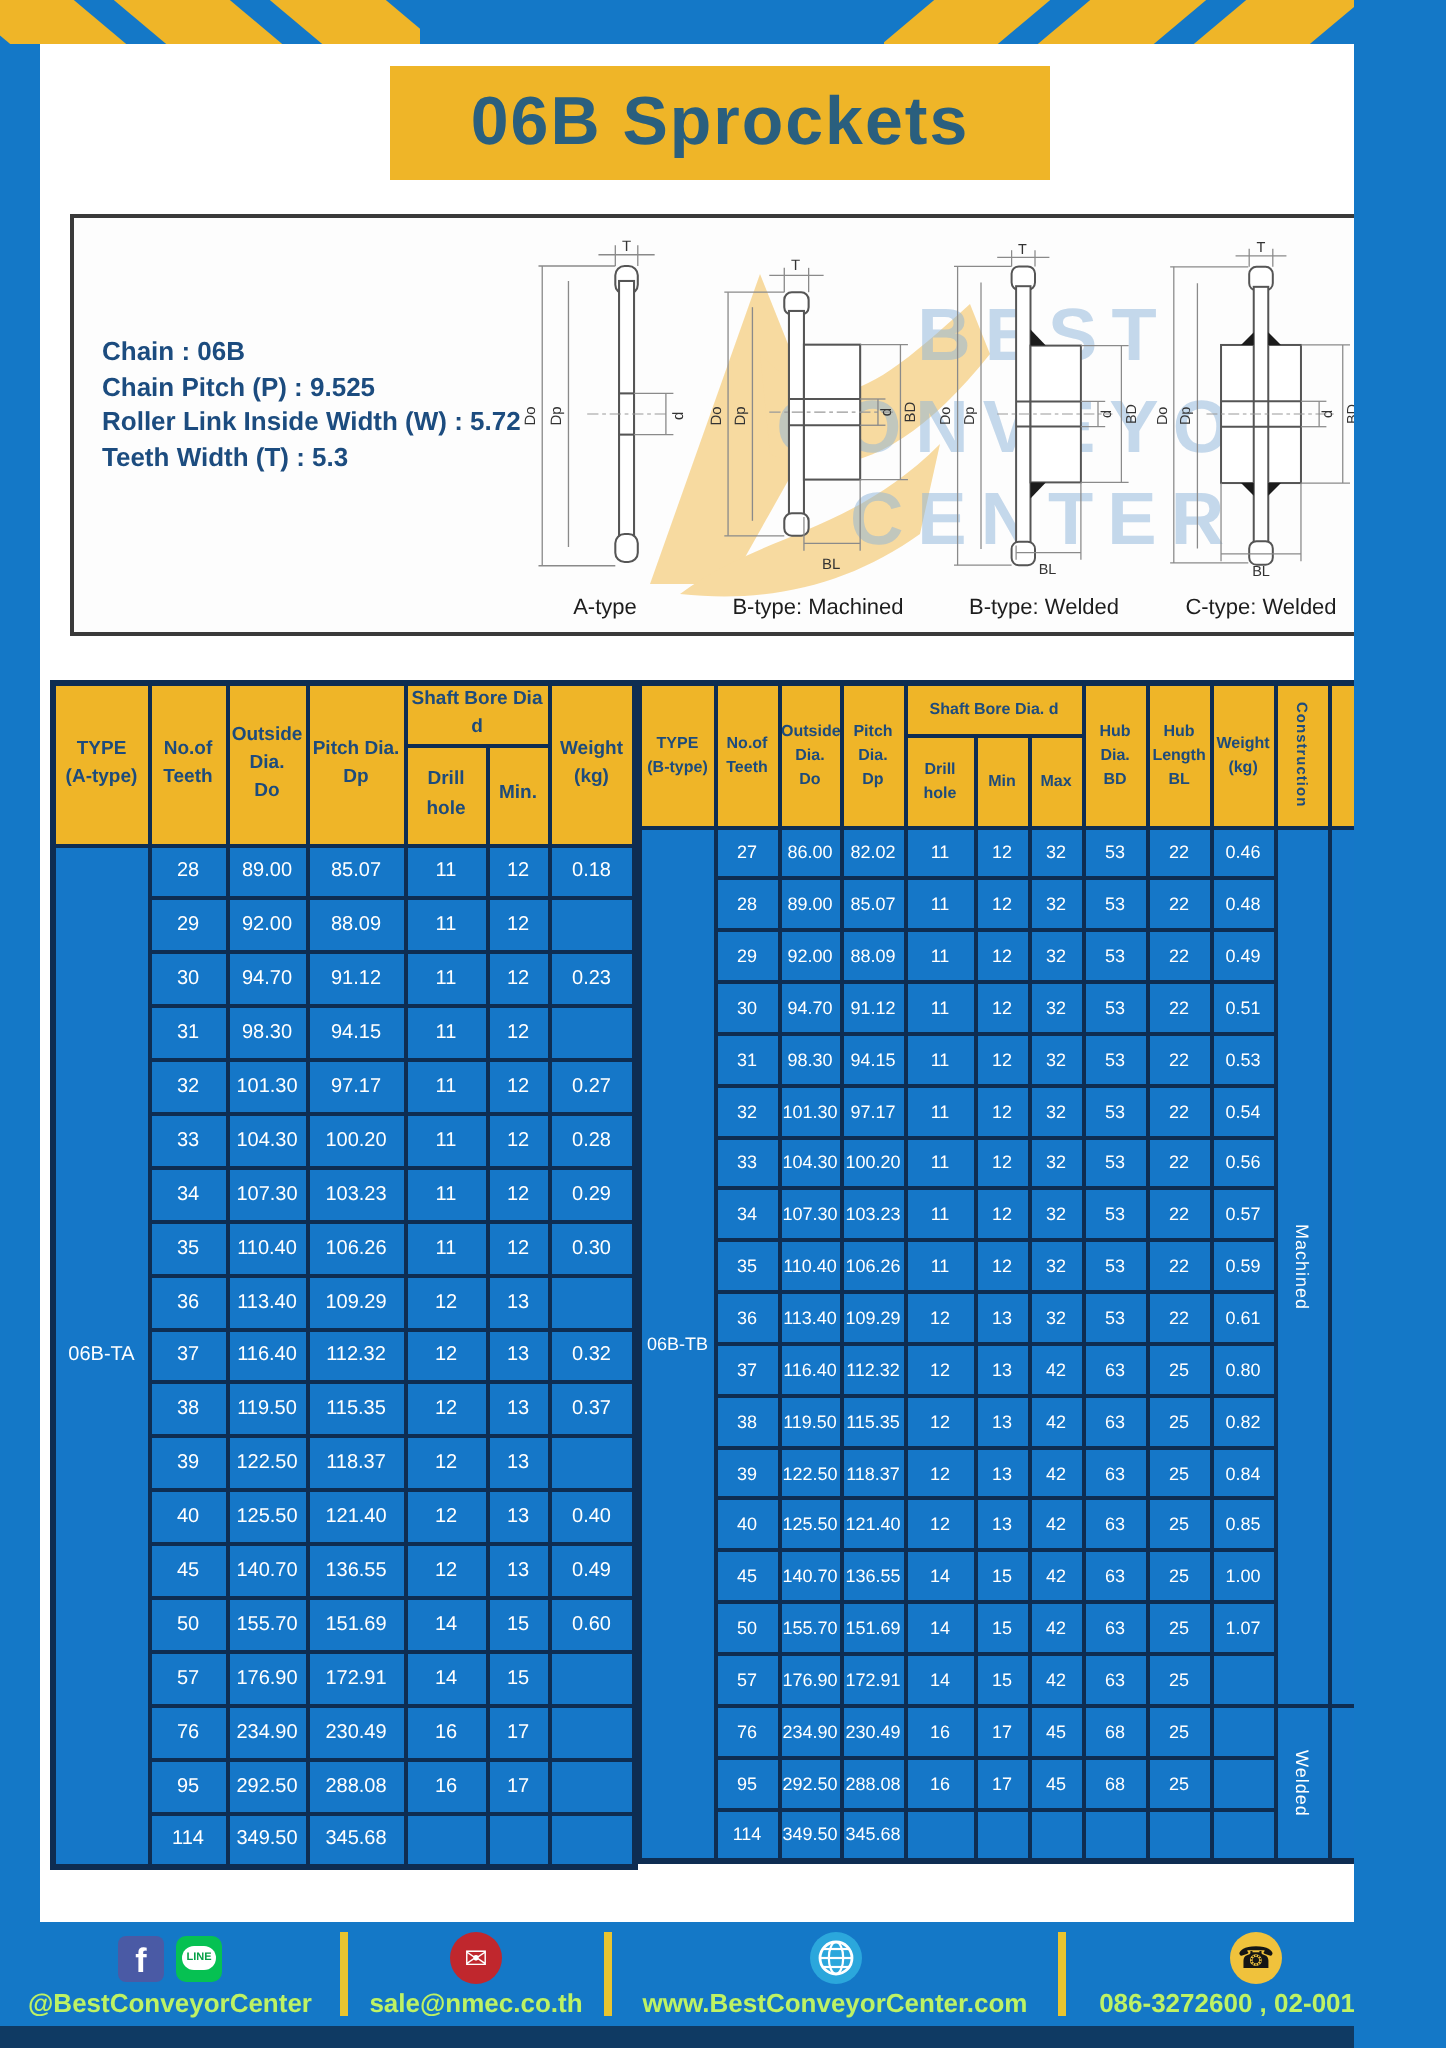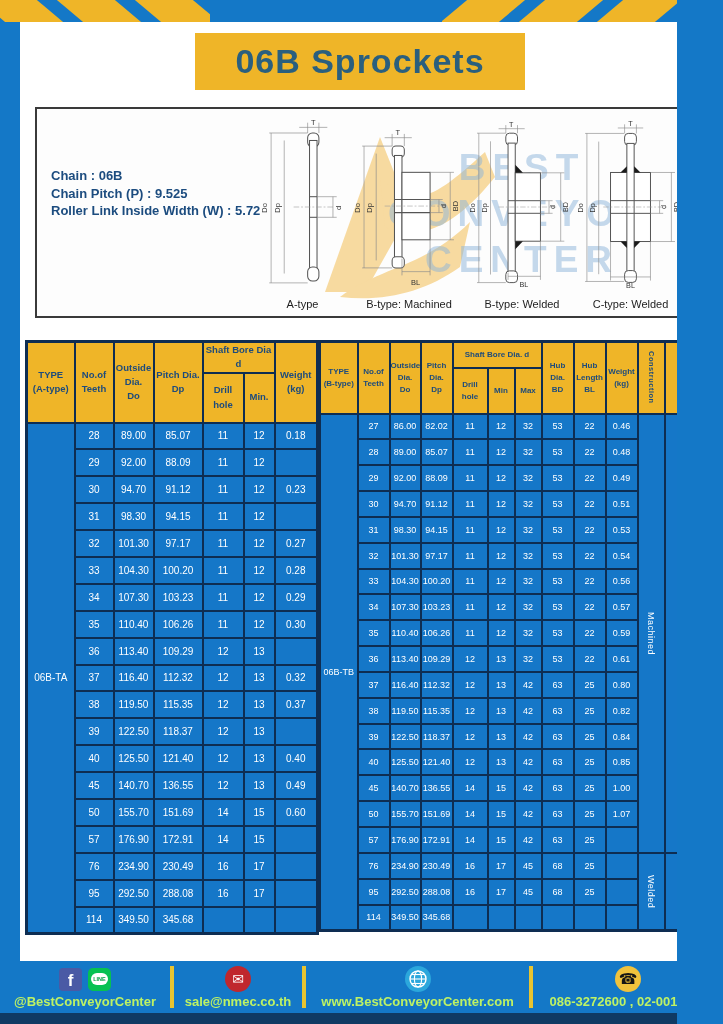--- a/index.html
+++ b/index.html
@@ -120,20 +120,21 @@
     <div class="wm-text">
       <div>BEST</div>
       <div>CONVEYOR</div>
       <div>CENTER</div>
     </div>
 
     <div class="spec-lines">
       <div>Chain : 06B</div>
       <div>Chain Pitch (P) : 9.525</div>
       <div>Roller Link Inside Width (W) : 5.72</div>
+      <div>Teeth Width (T) : 5.3</div>
     </div>
 
     <div class="diagrams">
 
       <div class="diag d1">
         <svg width="95" height="178" viewBox="0 0 95 190">
           <line class="dim" x1="53" y1="16" x2="12" y2="16"></line>
             <line class="dim" x1="53" y1="176" x2="12" y2="176"></line>
           <line class="dim" x1="14" y1="16" x2="14" y2="176"></line>
           <line class="dim" x1="28" y1="24" x2="28" y2="166"></line>

